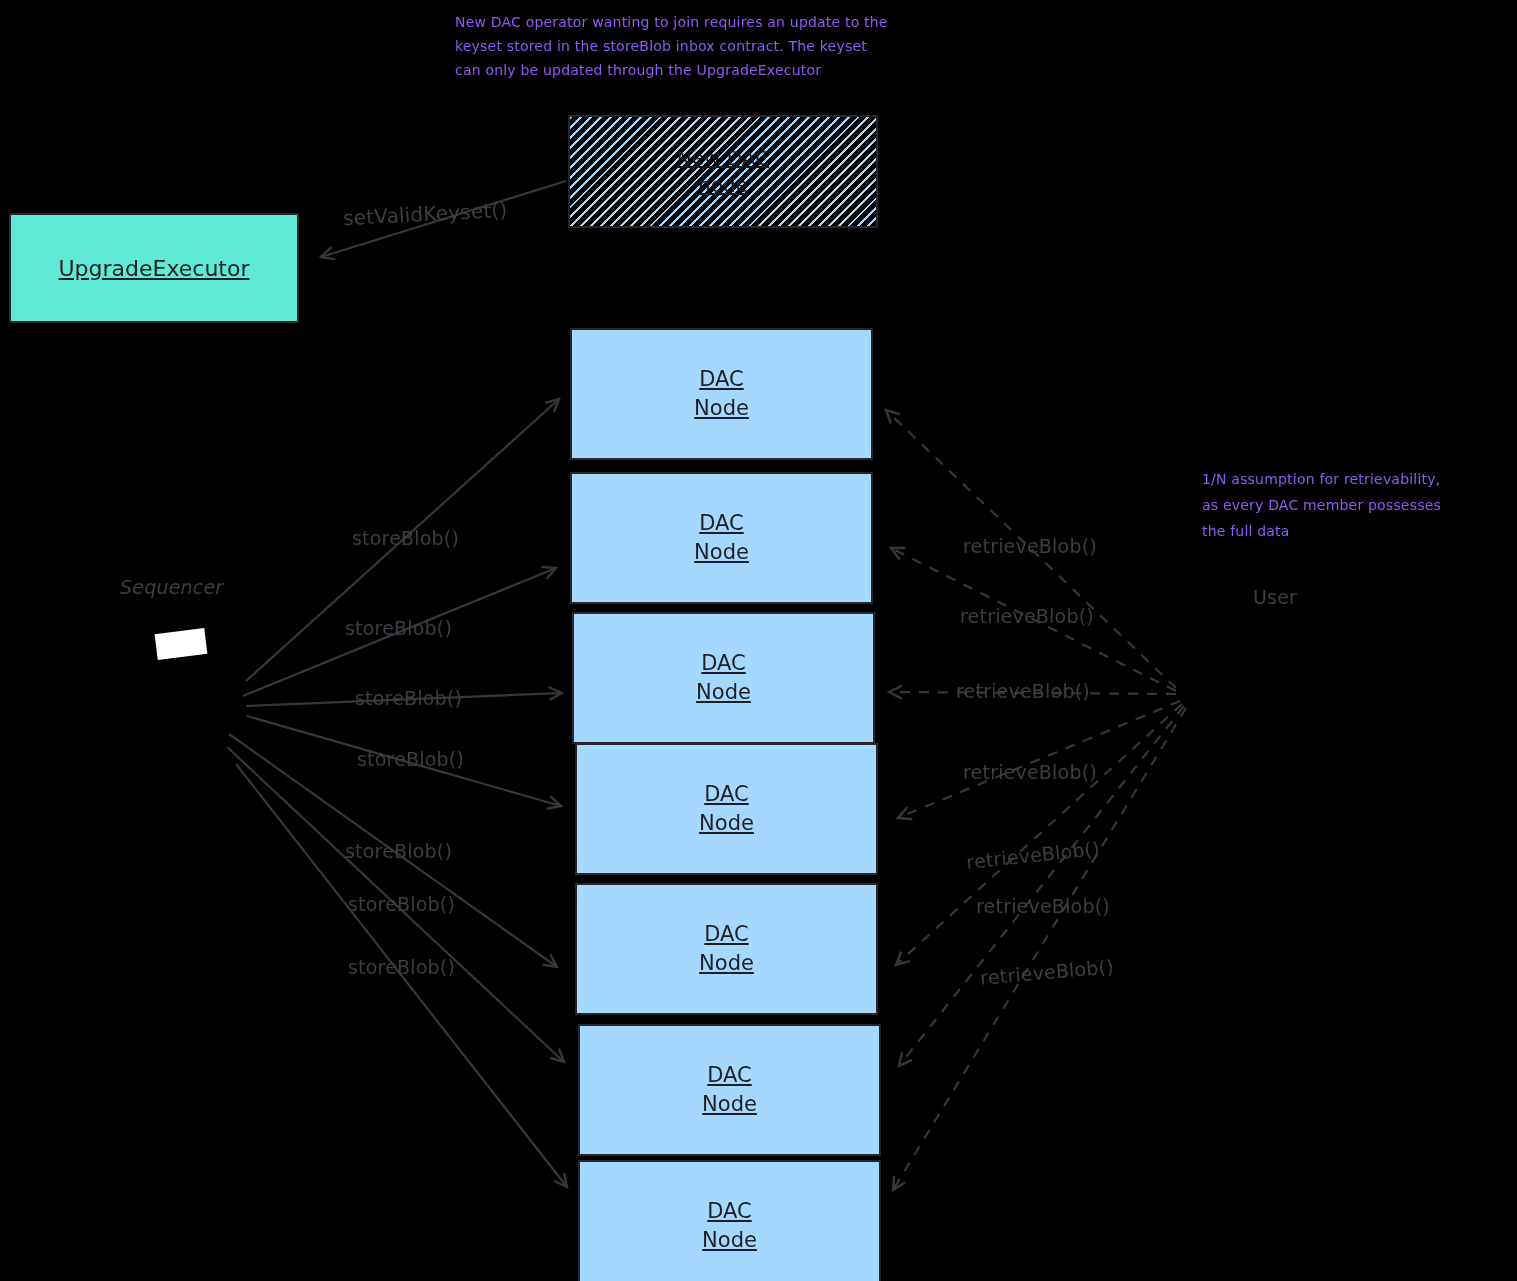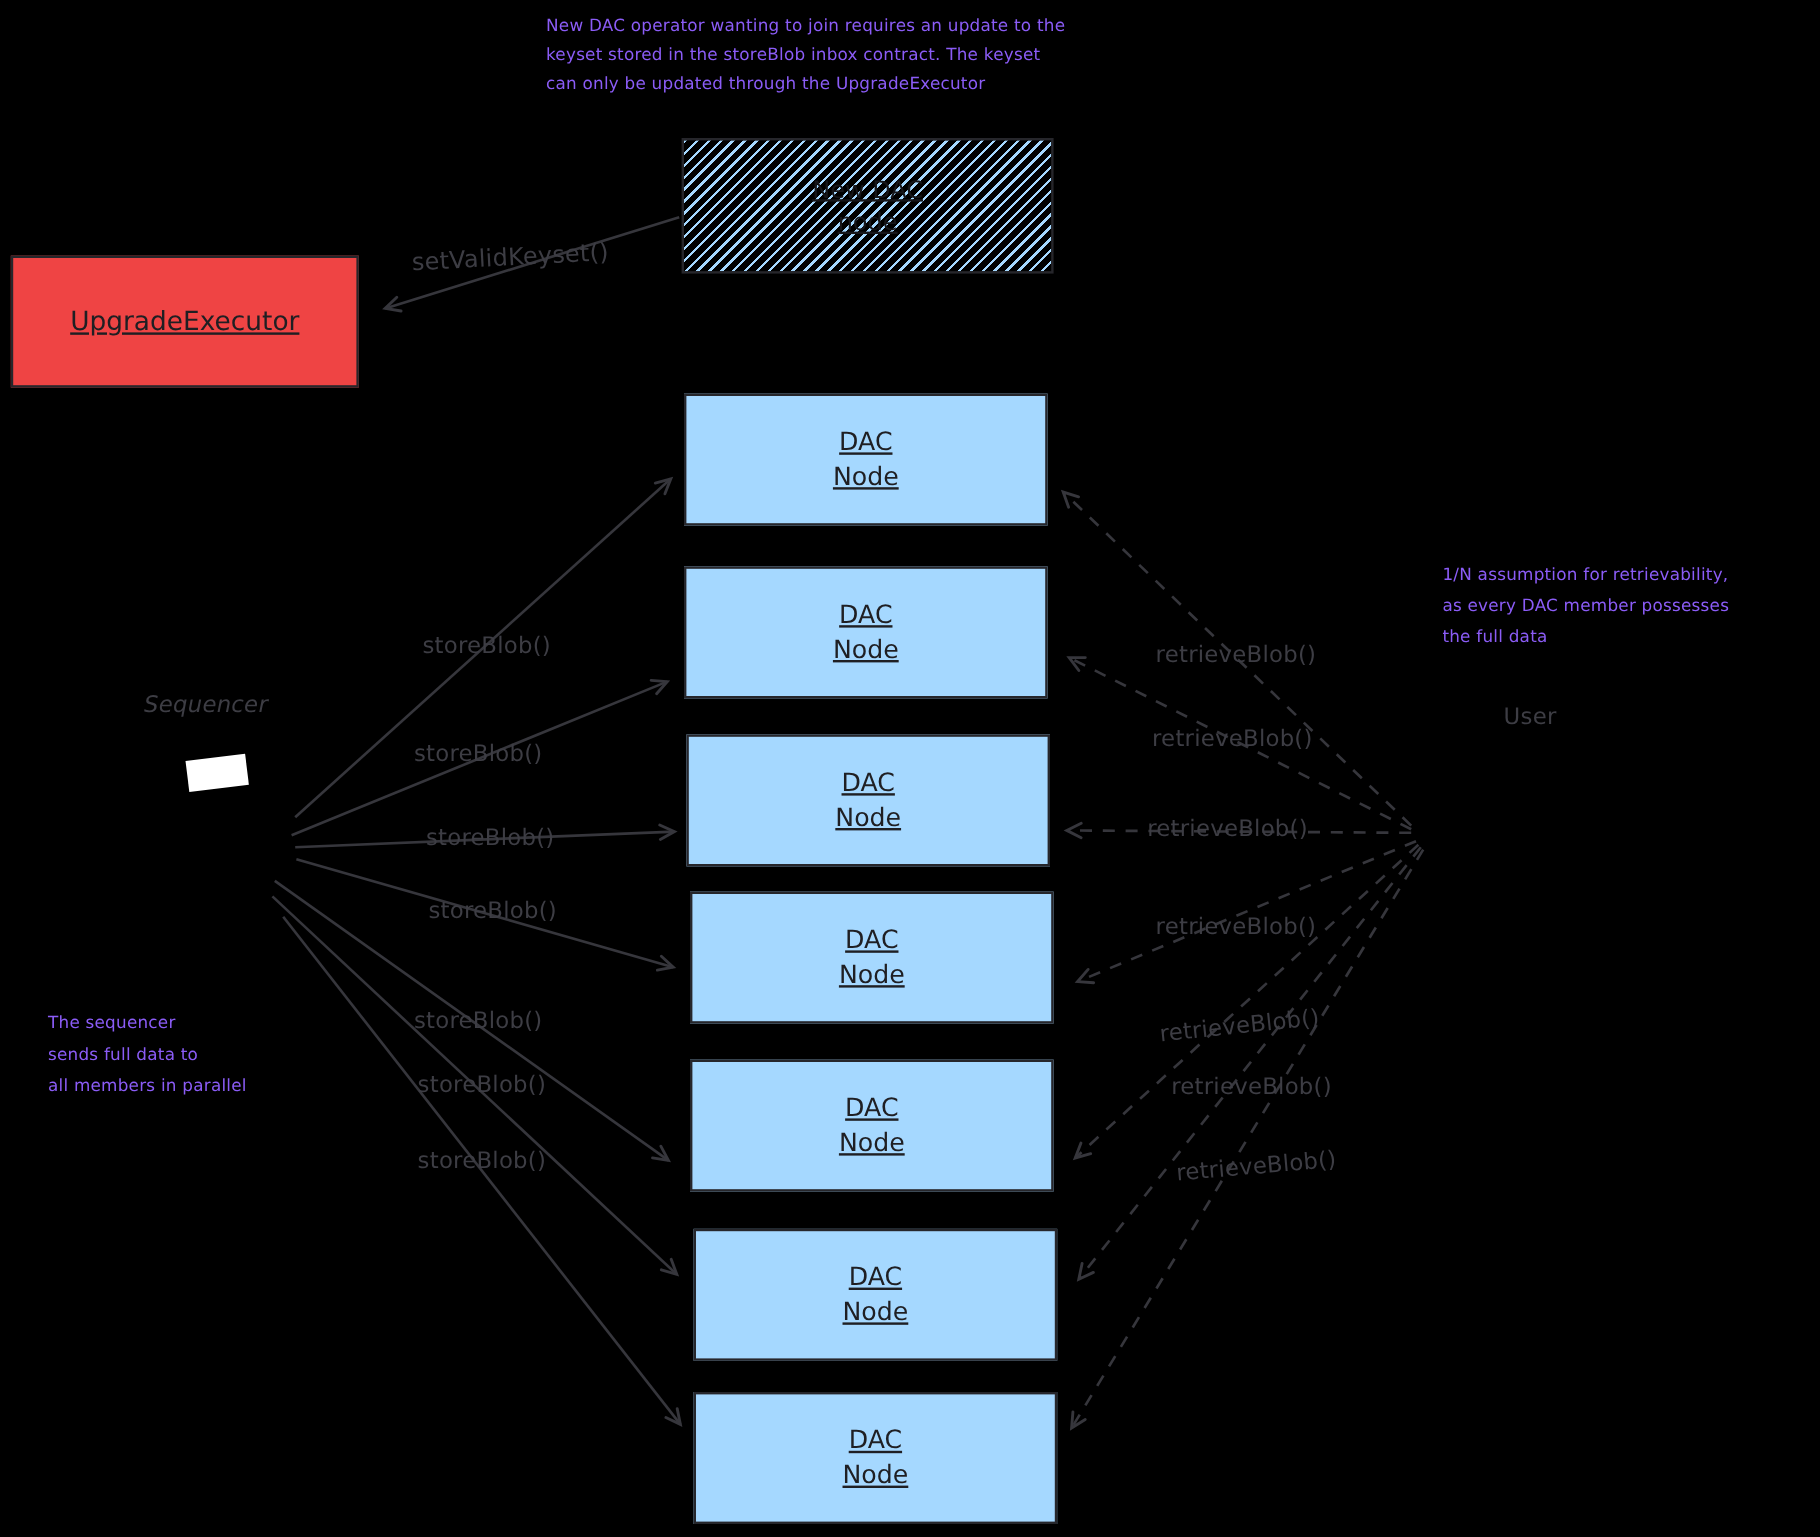--- a/index.html
+++ b/index.html
@@ -8,22 +8,22 @@
     font-family:"DejaVu Sans",sans-serif;overflow:hidden;
   }
   .note{position:absolute;color:#8b5cf6;font-size:14px;letter-spacing:.2px;white-space:nowrap;}
   .note div{line-height:24px;}
   .lbl{position:absolute;color:#3d3d44;font-size:19px;letter-spacing:.2px;white-space:nowrap;}
   .box{
     position:absolute;box-sizing:border-box;border:2px solid #26262b;
     display:flex;flex-direction:column;align-items:center;justify-content:center;
     text-align:center;color:#1f1f23;text-decoration:underline;
   }
-  .dac{width:303px;height:110px;background:#a5d8ff;font-size:21px;line-height:29px;}
-  .exec{left:9px;top:213px;width:290px;height:110px;background:#ef4444;font-size:22px;}
+  .dac{width:303px;height:132px;background:#a5d8ff;font-size:21px;line-height:29px;}
+  .exec{left:9px;top:213px;width:290px;height:110px;background:#5eead4;font-size:22px;}
   .hatch{
     left:568px;top:115px;width:310px;height:113px;
     background:repeating-linear-gradient(135deg,#a5d8ff 0px,#a5d8ff 2px,transparent 2px,transparent 7px);
     font-size:20px;line-height:27px;color:#16161a;
   }
   .seqbox{
     position:absolute;left:156px;top:631px;width:50px;height:26px;background:#ffffff;
     transform:rotate(-7deg);
   }
   svg{position:absolute;left:0;top:0;}
@@ -74,25 +74,20 @@
 
   <div class="box exec">
     <span>UpgradeExecutor</span>
   </div>
 
   <div class="lbl" style="left:343px;top:202px;font-size:20px;transform:rotate(-3deg);">setValidKeyset()</div>
 
   <div class="lbl" style="left:120px;top:576px;font-style:italic;">Sequencer</div>
   <div class="seqbox"></div>
 
-  <div class="note" style="left:40px;top:840px;">
-    <div style="line-height:26px;">The sequencer</div>
-    <div style="line-height:26px;">sends full data to</div>
-    <div style="line-height:26px;">all members in parallel</div>
-  </div>
 
   <div class="note" style="left:1178px;top:466px;margin-left:24px;">
     <div style="line-height:26px;">1/N assumption for retrievability,</div>
     <div style="line-height:26px;">as every DAC member possesses</div>
     <div style="line-height:26px;">the full data</div>
   </div>
 
   <div class="lbl" style="left:1253px;top:586px;">User</div>
 
   <div class="box dac" style="left:570px;top:328px;">

